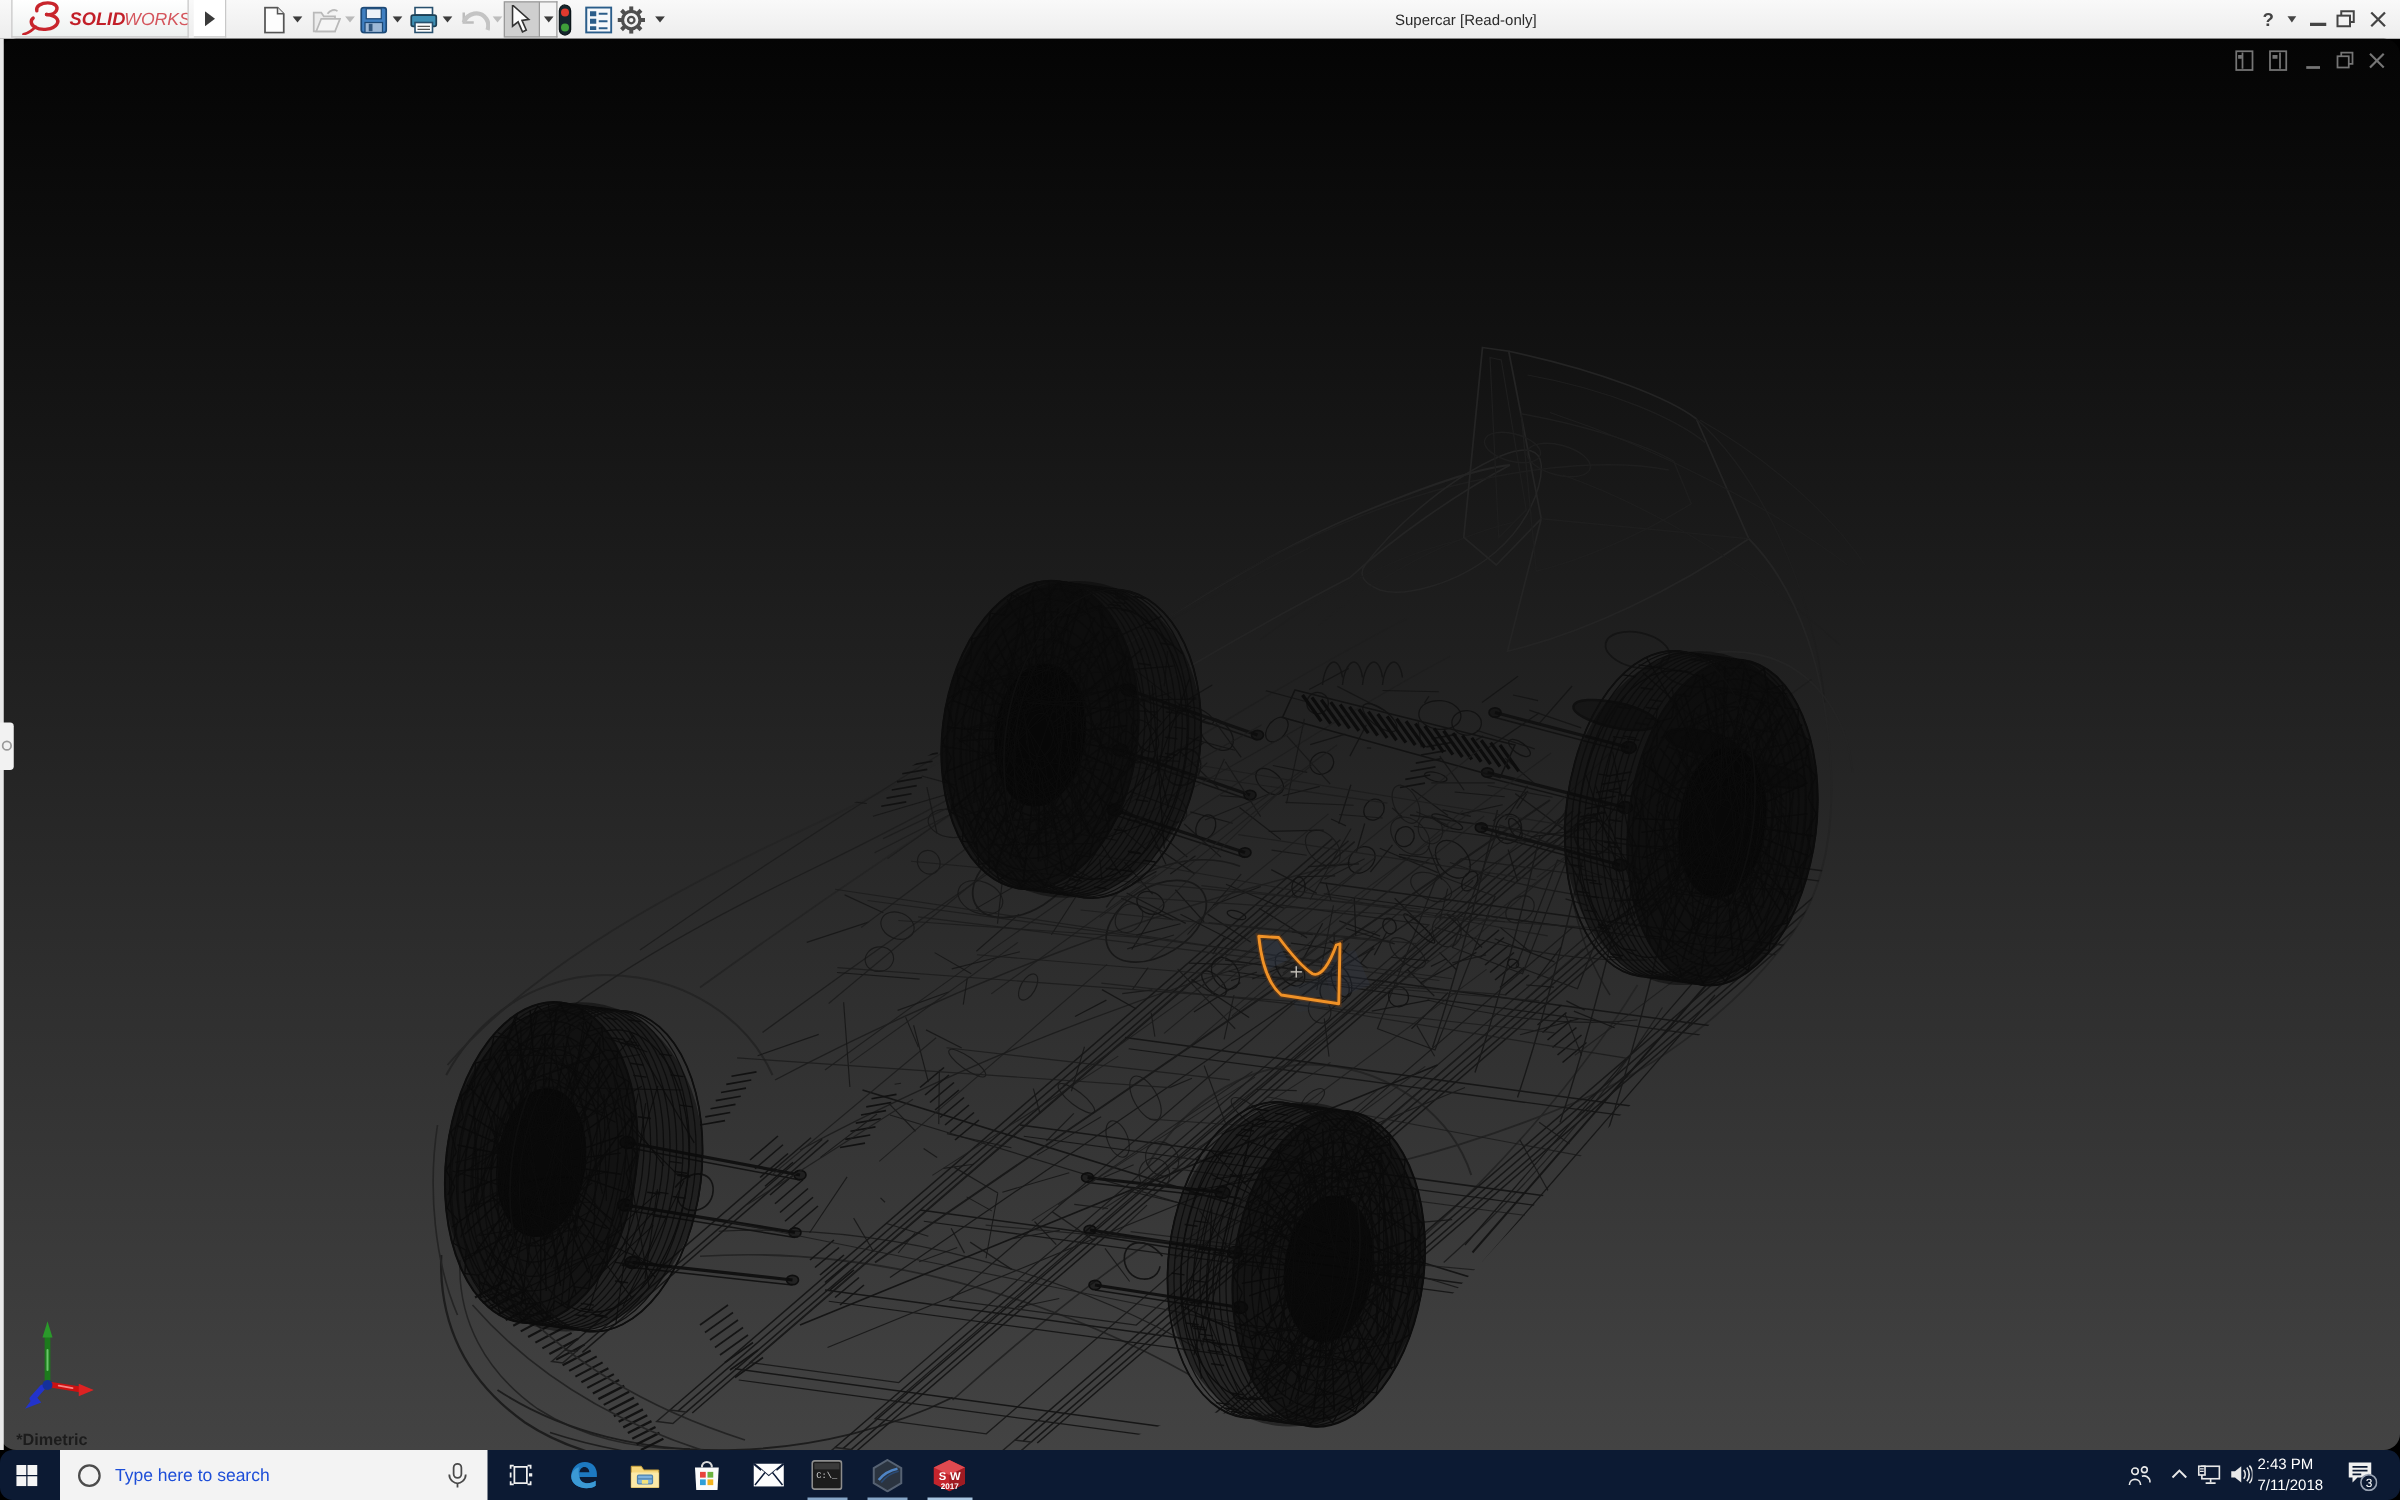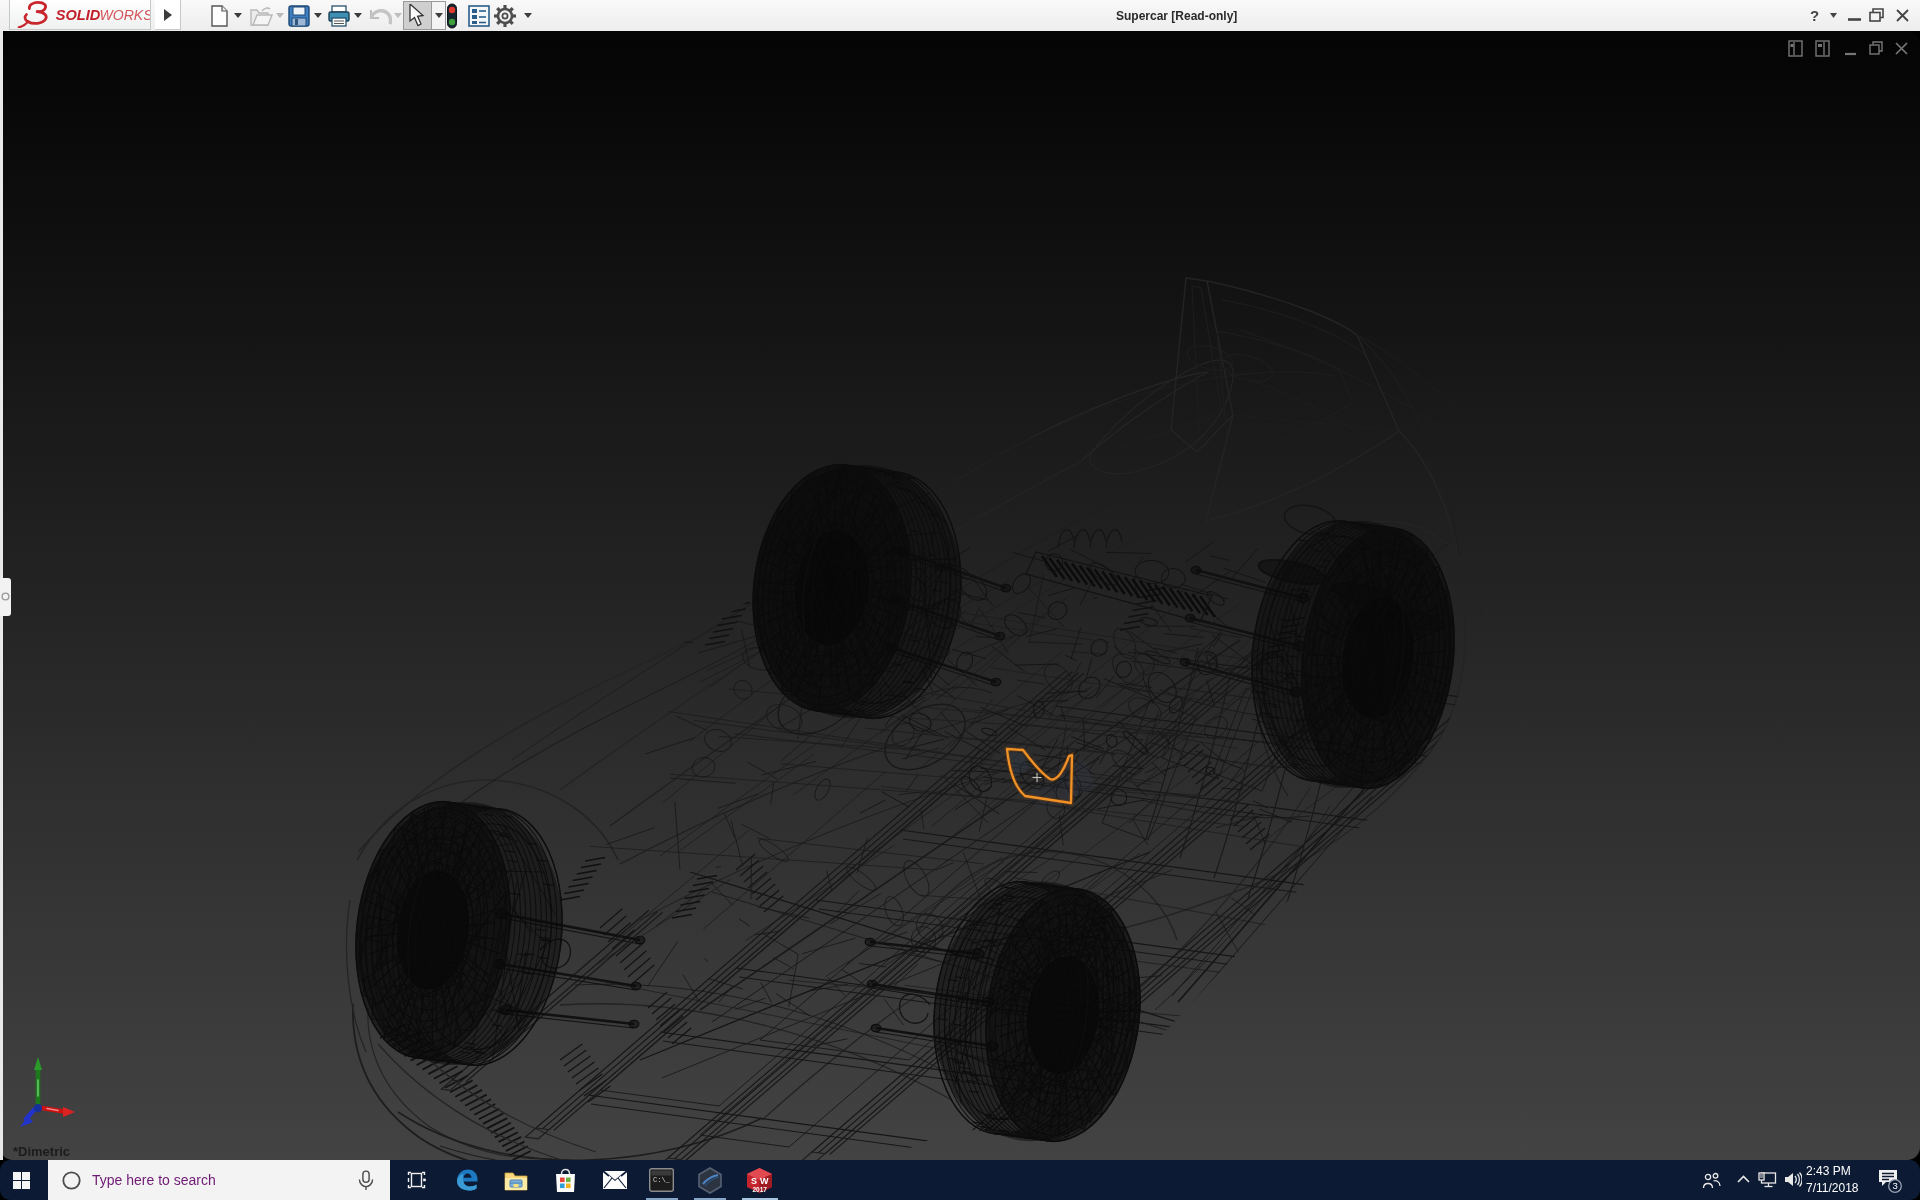--- a/index.html
+++ b/index.html
@@ -3,21 +3,21 @@
 html,body{margin:0;padding:0;width:1920px;height:1200px;overflow:hidden;background:#000;font-family:"Liberation Sans",sans-serif;}
 *{box-sizing:border-box;}
 #titlebar{position:absolute;left:0;top:0;width:1920px;height:31px;background:linear-gradient(#f9f9f9,#ededed);}
 #logo{position:absolute;left:9px;top:0;width:142px;height:30px;background:linear-gradient(#ffffff,#eef1f0);border:1px solid #c8c8c8;border-top:none;display:flex;align-items:flex-start;}
 #flyout{position:absolute;left:155px;top:0;width:26px;height:30px;background:#fff;border:1px solid #c8c8c8;border-top:none;border-left:none;display:flex;align-items:center;justify-content:center;}
 .tbtitle{position:absolute;top:9px;font-size:12px;color:#2a2a2a;}
 #wctrl{position:absolute;right:0;top:0;height:31px;display:flex;align-items:center;color:#444;}
 #viewport{position:absolute;left:0;top:31px;width:1920px;height:1129px;background:linear-gradient(#040404,#434343);border-radius:13px;}
 #taskbar{position:absolute;left:0;top:1160px;width:1920px;height:40px;background:#0c1a33;border-radius:10px;}
 #search{position:absolute;left:48px;top:1160px;width:342px;height:40px;background:#f3f3f3;display:flex;align-items:center;}
-#search span{color:#701a75;font-size:14px;margin-left:10px;}
+#search span{color:#1d4ed8;font-size:14px;margin-left:10px;}
 #clock{position:absolute;left:1806px;top:1163px;width:62px;color:#fff;font-size:12px;line-height:17px;}
 </style></head><body>
 <div id="titlebar">
  <div id="logo">
       <svg width="144" height="28" viewBox="0 0 144 28">
 <g fill="none" stroke="#c8252c" stroke-linecap="round">
 <path d="M20,8.5 C19,4.5 24,2 29,2 C35,2 38,5 36,8.5 C34.5,11 31,12 28,11.5" stroke-width="2.8"></path>
 <path d="M28,11.5 C35,12 39,15.5 36.5,19.5 C33.5,24 24,25 18.5,22 C15,20 14.5,16.5 17,14.5" stroke-width="2.8"></path>
 <path d="M19,21.5 C16,25 12.5,27 9,27.8" stroke-width="2.2"></path>
 </g>
@@ -105,21 +105,21 @@
         <rect x="-1.6" y="-11" width="3.2" height="4.6" transform="rotate(225 0 0)"></rect>
         <rect x="-1.6" y="-11" width="3.2" height="4.6" transform="rotate(270 0 0)"></rect>
         <rect x="-1.6" y="-11" width="3.2" height="4.6" transform="rotate(315 0 0)"></rect>
       </g>
       <circle cx="0" cy="0" r="7" fill="none" stroke="#4e4e4e" stroke-width="2.6"></circle>
       <circle cx="0" cy="0" r="2.6" fill="none" stroke="#4e4e4e" stroke-width="1.8"></circle>
     </svg>
 <svg style="position:absolute;left:524px;top:13px;" width="8" height="6" viewBox="0 0 8 6">
       <path d="M0,0 L8,0 L4,5 Z" fill="#3c3c3c"></path>
     </svg>
- <div class="tbtitle" style="left:1116px;font-weight:bold;">Supercar [Read-only]</div>
+ <div class="tbtitle" style="left:1116px;">Supercar [Read-only]</div>
  <div id="wctrl">
       <svg width="116" height="31" viewBox="0 0 116 31">
 <g stroke="#444" stroke-width="1.6" fill="none">
 <text x="6" y="21" font-size="15" font-weight="bold" fill="#444" stroke="none" font-family="Liberation Sans,sans-serif">?</text>
 <path d="M26,13 L33,13 L29.5,18 Z" fill="#444" stroke="none"></path>
 <line x1="44" y1="19.5" x2="57" y2="19.5" stroke-width="2.6"></line>
 <rect x="66" y="12.5" width="10" height="8.5"></rect>
           <path d="M69,12.5 L69,9 L79,9 L79,17.5 L76,17.5"></path>
 <path d="M93,10 L104,21 M104,10 L93,21" stroke-width="1.8"></path>
 </g>

